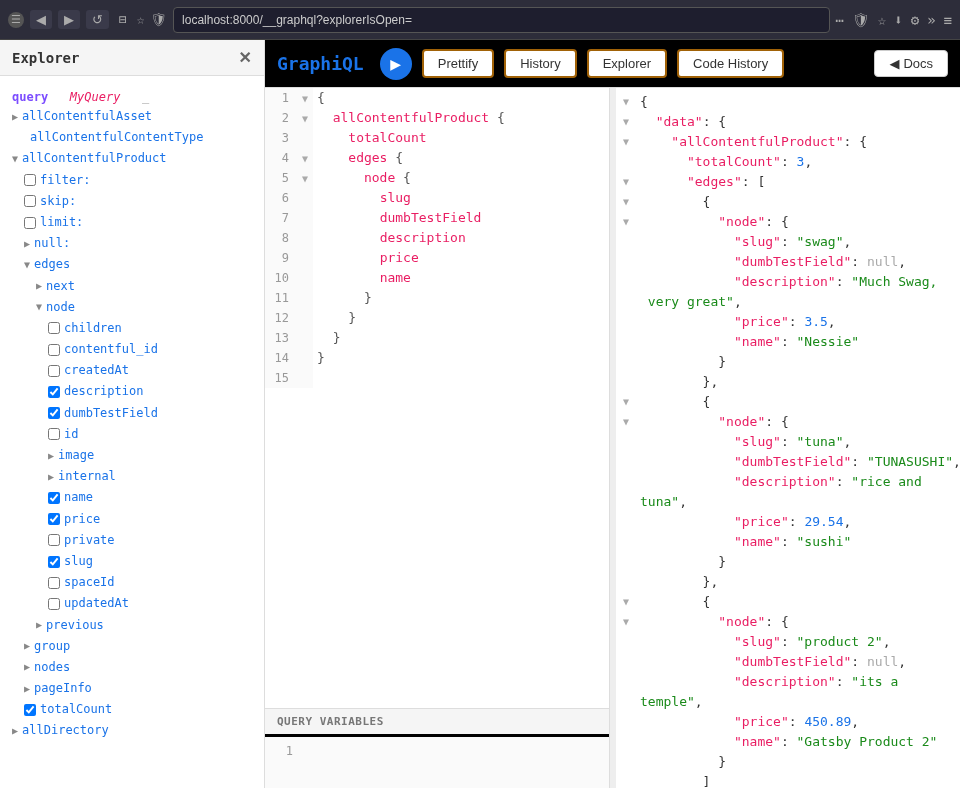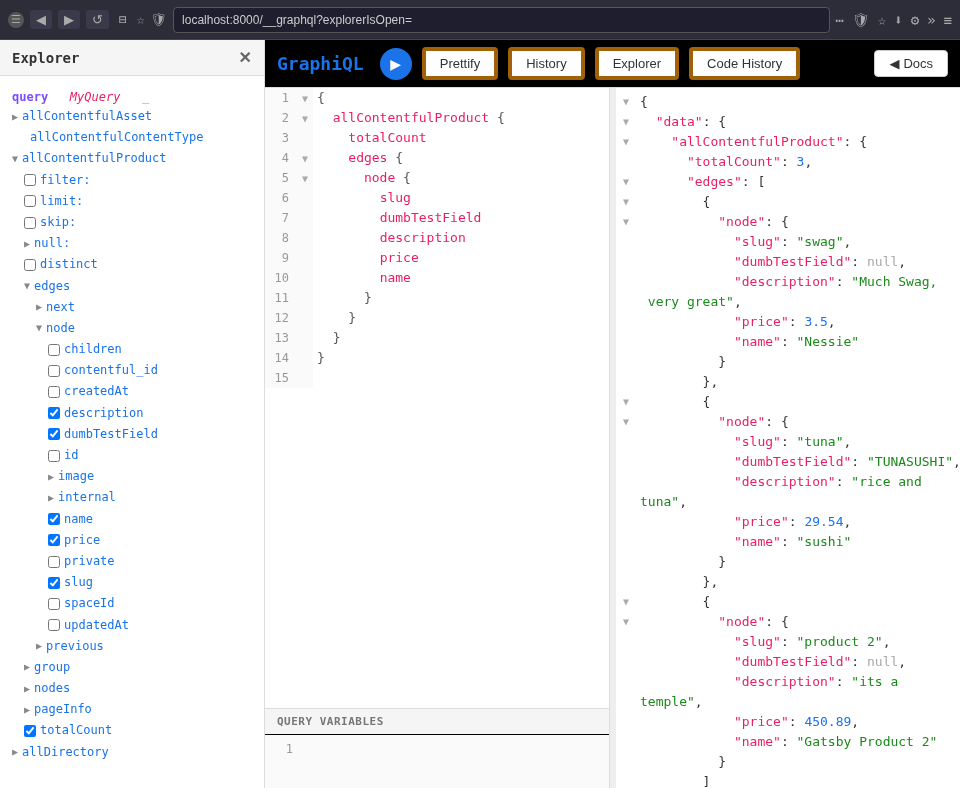--- a/index.html
+++ b/index.html
@@ -136,21 +136,21 @@
       height: 32px;
       border-radius: 50%;
       cursor: pointer;
       font-size: 14px;
       display: flex;
       align-items: center;
       justify-content: center;
     }
     .toolbar-btn {
       background: #fff;
-      border: 4px solid #a16207;
+      border: 2px solid #a16207;
       padding: 5px 14px;
       border-radius: 4px;
       cursor: pointer;
       font-size: 13px;
       color: #333;
     }
     .docs-btn {
       margin-left: auto;
       background: #fff;
       border: 1px solid #ccc;
@@ -228,21 +228,21 @@
       background: #fafafa;
       min-height: 80px;
     }
     .qv-header {
       padding: 6px 12px;
       font-size: 11px;
       font-weight: bold;
       color: #777;
       letter-spacing: 0.5px;
       text-transform: uppercase;
-      border-bottom: 1px solid #000000;
+      border-bottom: 3px solid #000000;
       background: #f5f5f5;
     }
     .qv-content {
       padding: 4px;
       min-height: 50px;
     }
     .qv-line { display: flex; }
     .qv-num { min-width: 32px; text-align: right; padding-right: 8px; color: #999; font-size: 12px; line-height: 20px; }
 
     
@@ -340,33 +340,29 @@
         <span class="tree-arrow">▼</span>
         <span class="tree-label">allContentfulProduct</span>
       </div>
 
       <div class="tree-item indent-1">
         <input type="checkbox" class="tree-checkbox" style="">
         <span class="tree-label">filter:</span>
       </div>
       <div class="tree-item indent-1">
         <input type="checkbox" class="tree-checkbox" style="">
+        <span class="tree-label">skip:</span>
+      </div>
+      <div class="tree-item indent-1">
+        <input type="checkbox" class="tree-checkbox" style="">
         <span class="tree-label">limit:</span>
       </div>
       <div class="tree-item indent-1">
-        <input type="checkbox" class="tree-checkbox" style="">
-        <span class="tree-label">skip:</span>
-      </div>
-      <div class="tree-item indent-1">
         <span class="tree-arrow">▶</span>
         <span class="tree-label">null:</span>
-      </div>
-      <div class="tree-item indent-1">
-        <input type="checkbox" class="tree-checkbox" style="">
-        <span class="tree-label">distinct</span>
       </div>
       <div class="tree-item indent-1">
         <span class="tree-arrow">▼</span>
         <span class="tree-label">edges</span>
       </div>
 
       <div class="tree-item indent-2">
         <span class="tree-arrow">▶</span>
         <span class="tree-label">next</span>
       </div>

